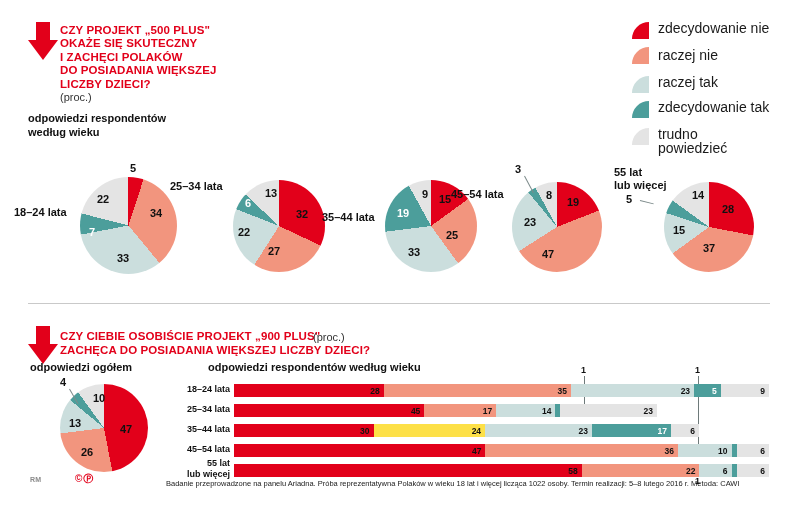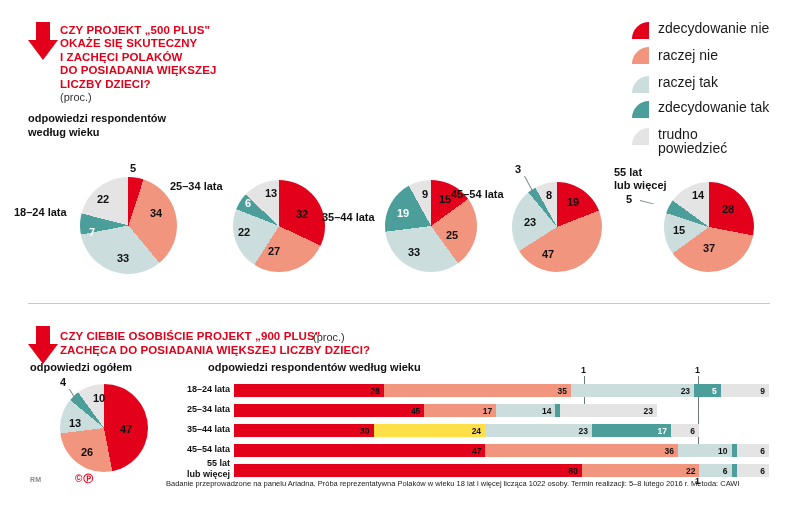--- a/index.html
+++ b/index.html
@@ -245,21 +245,21 @@
       <span>10</span>
       </div>
     <div class="seg" style="width:1%;background:#4C9E9B;"></div>
     <div class="seg" style="width:6%;background:#E4E4E4;">
       <span>6</span>
       </div>
   </div>
 
   <div class="bar-row" style="left:234px;top:464px;width:535px;">
     <div class="seg sd" style="width:65%;background:#E2001A;">
-      <span>80</span>
+      <span>58</span>
       </div>
     <div class="seg" style="width:22%;background:#F2957E;">
       <span>22</span>
       </div>
     <div class="seg" style="width:6%;background:#CBDEDD;">
       <span>6</span>
       </div>
     <div class="seg" style="width:1%;background:#4C9E9B;"></div>
     <div class="seg" style="width:6%;background:#E4E4E4;">
       <span>6</span>

